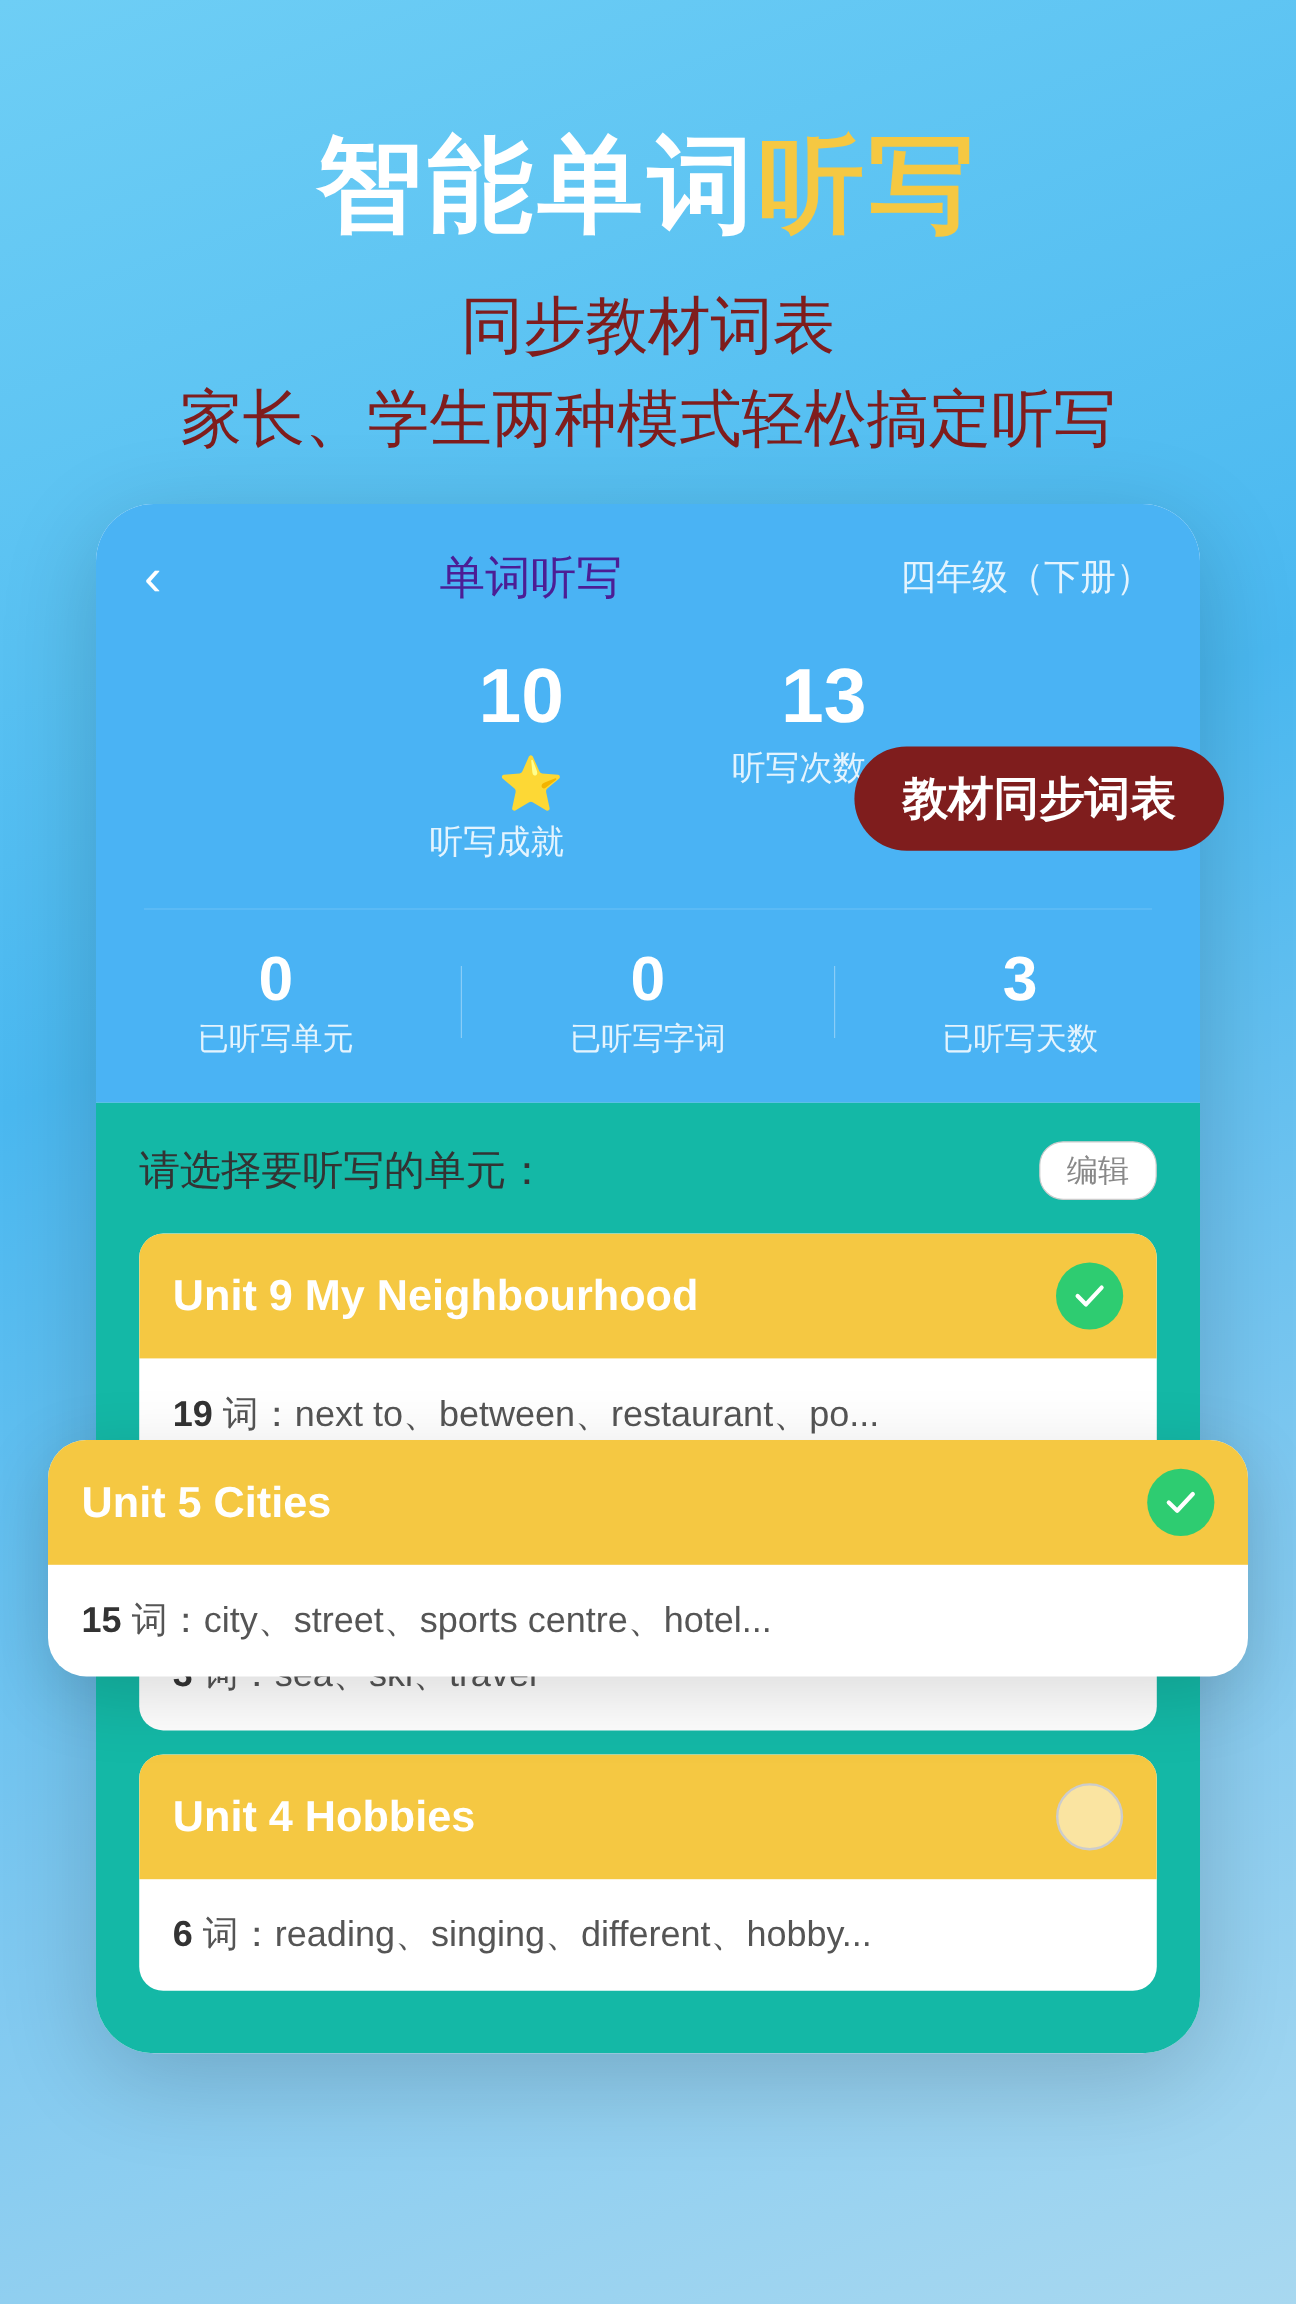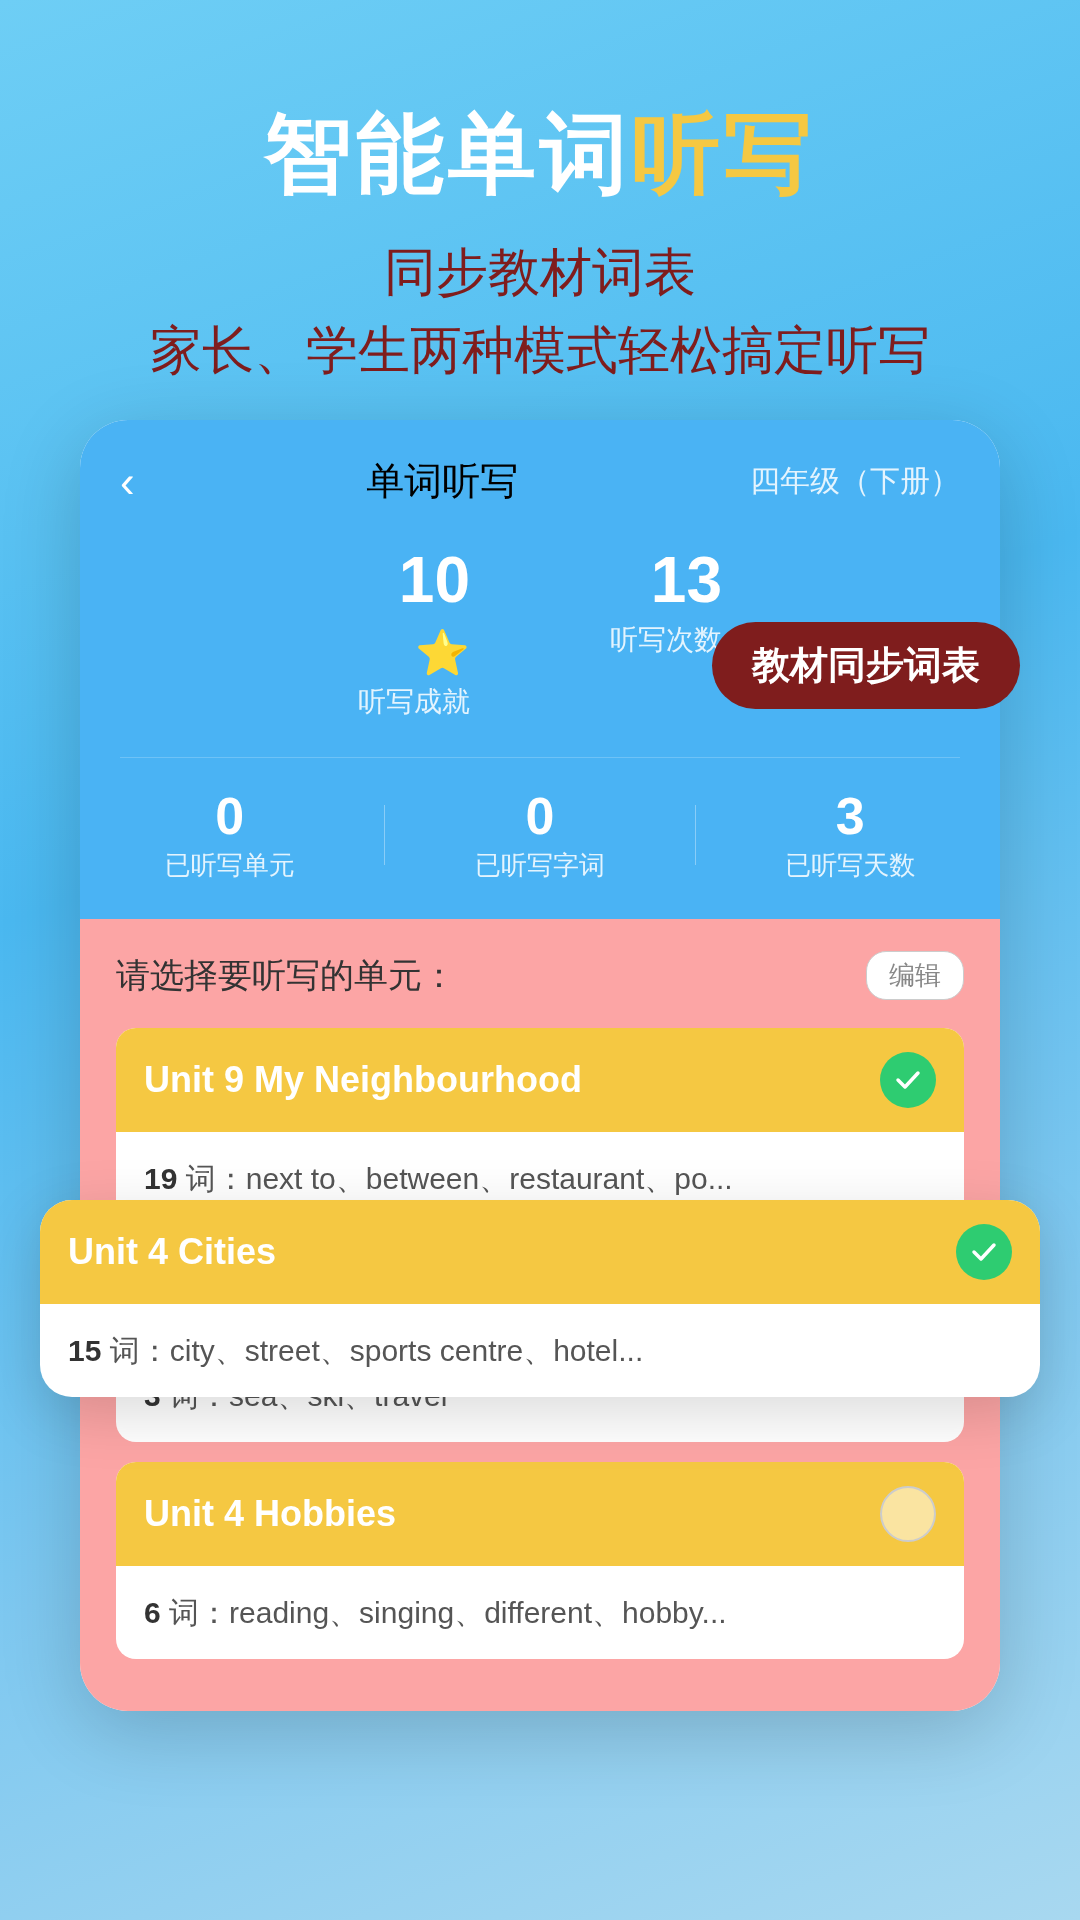--- a/index.html
+++ b/index.html
@@ -67,21 +67,21 @@
     }
 
     .back-arrow {
       font-size: 44px;
       color: #fff;
       font-weight: 300;
     }
 
     .phone-nav-title {
       font-size: 38px;
-      color: #000000;
+      color: #4c1d95;
       font-weight: 500;
     }
 
     .grade-label {
       font-size: 30px;
       color: rgba(255,255,255,0.85);
       font-weight: 400;
     }
 
     
@@ -257,21 +257,21 @@
 
     .tooltip-badge-text {
       font-size: 38px;
       color: #fff;
       font-weight: 600;
       white-space: nowrap;
     }
 
     .phone-content-inner {
       padding: 32px 36px;
-      background: #fca5a5;
+      background: #14b8a6;
     }
   </style>
 </head>
 <body>
 
 <div class="top-section">
   <h1 class="main-title">
     <span>智能单词</span><span class="highlight">听写</span>
   </h1>
   <p class="subtitle">同步教材词表</p>
@@ -364,21 +364,21 @@
       <div class="unit-words">
         <span class="count">6</span> <span>词：</span><span>reading、singing、different、hobby...</span>
       </div>
     </div>
 
   </div>
 </div>
 
 <div class="floating-card">
   <div class="unit-header">
-    <span class="unit-title">Unit 4 Cities</span>
+    <span class="unit-title">Unit 5 Cities</span>
     <div class="check-circle">
       <svg viewBox="0 0 30 30" fill="none">
         <polyline points="5,15 12,22 25,8" stroke="white" stroke-width="3.5" stroke-linecap="round" stroke-linejoin="round"></polyline>
       </svg>
     </div>
   </div>
   <div class="unit-words">
     <span class="count">15</span> <span>词：</span><span>city、street、sports centre、hotel...</span>
   </div>
 </div>

